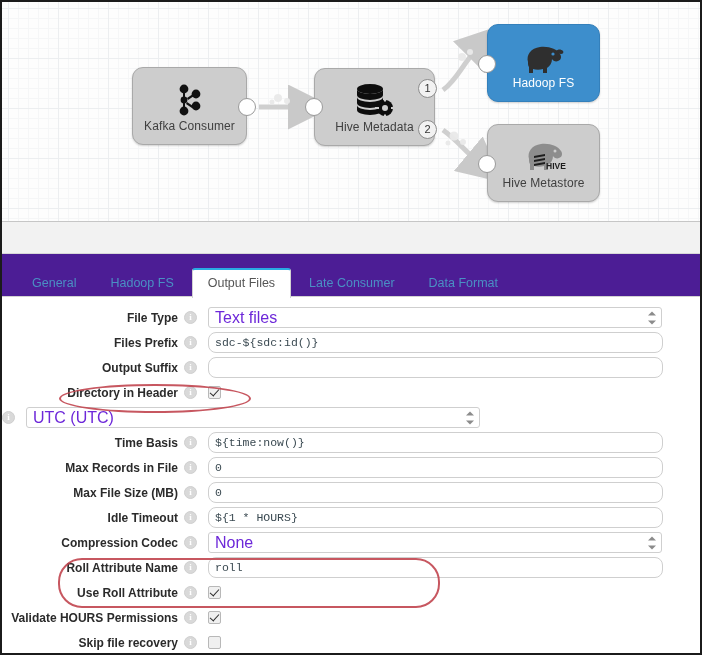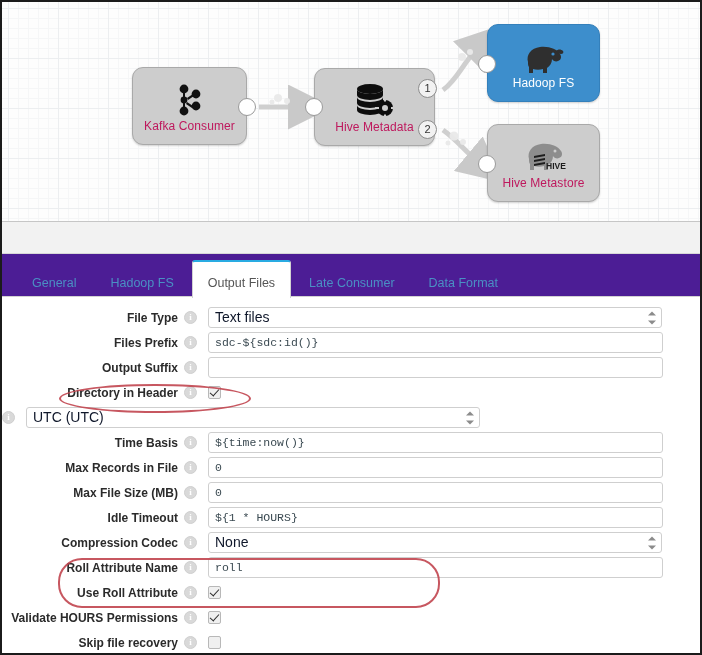--- a/index.html
+++ b/index.html
@@ -61,21 +61,21 @@
   }
   .node-icon {
     height: 38px;
     display: flex;
     align-items: flex-end;
     justify-content: center;
     margin-bottom: 2px;
   }
   .node-label {
     font-size: 12px;
-    color: #be185d;
+    color: #404040;
     text-align: center;
     letter-spacing: 0.1px;
     white-space: nowrap;
   }
   .node.selected .node-label { color: #ffffff; }
 
   .port {
     position: absolute;
     width: 18px;
     height: 18px;
@@ -146,21 +146,21 @@
     white-space: nowrap;
     box-sizing: border-box;
     bottom: -1px;
     cursor: pointer;
   }
   .tab.active {
     color: #555555;
     background: #ffffff;
     border-color: #d2d2d2;
     border-top: 2px solid #29abe2;
-    padding-top: 14px;
+    padding-top: 6px;
     z-index: 3;
   }
 
   
   #form {
     position: absolute;
     left: 0; top: 298px;
     width: 698px;
     padding-top: 5px;
     box-sizing: border-box;
@@ -206,39 +206,39 @@
     margin-left: 11px;
     flex: 1 1 auto;
     display: flex;
     align-items: center;
     min-width: 0;
   }
   .txtinput {
     width: 455px;
     height: 21px;
     border: 1px solid #cfcfcf;
-    border-radius: 3px;
+    border-radius: 8px;
     background: #ffffff;
     font-family: "Liberation Mono", monospace;
     font-size: 11.5px;
     color: #3b4a52;
     padding: 0 6px;
     box-sizing: border-box;
     line-height: 19px;
     white-space: nowrap;
     overflow: hidden;
   }
   .selctl {
     width: 454px;
     height: 21px;
     border: 1px solid #cfcfcf;
     border-radius: 3px;
     background: #ffffff;
-    font-size: 14px;
-    color: #0f172a;
+    font-size: 16px;
+    color: #6d28d9;
     padding: 0 20px 0 6px;
     box-sizing: border-box;
     line-height: 19px;
     position: relative;
     white-space: nowrap;
     overflow: hidden;
   }
   .sel-arrows {
     position: absolute;
     right: 5px;

